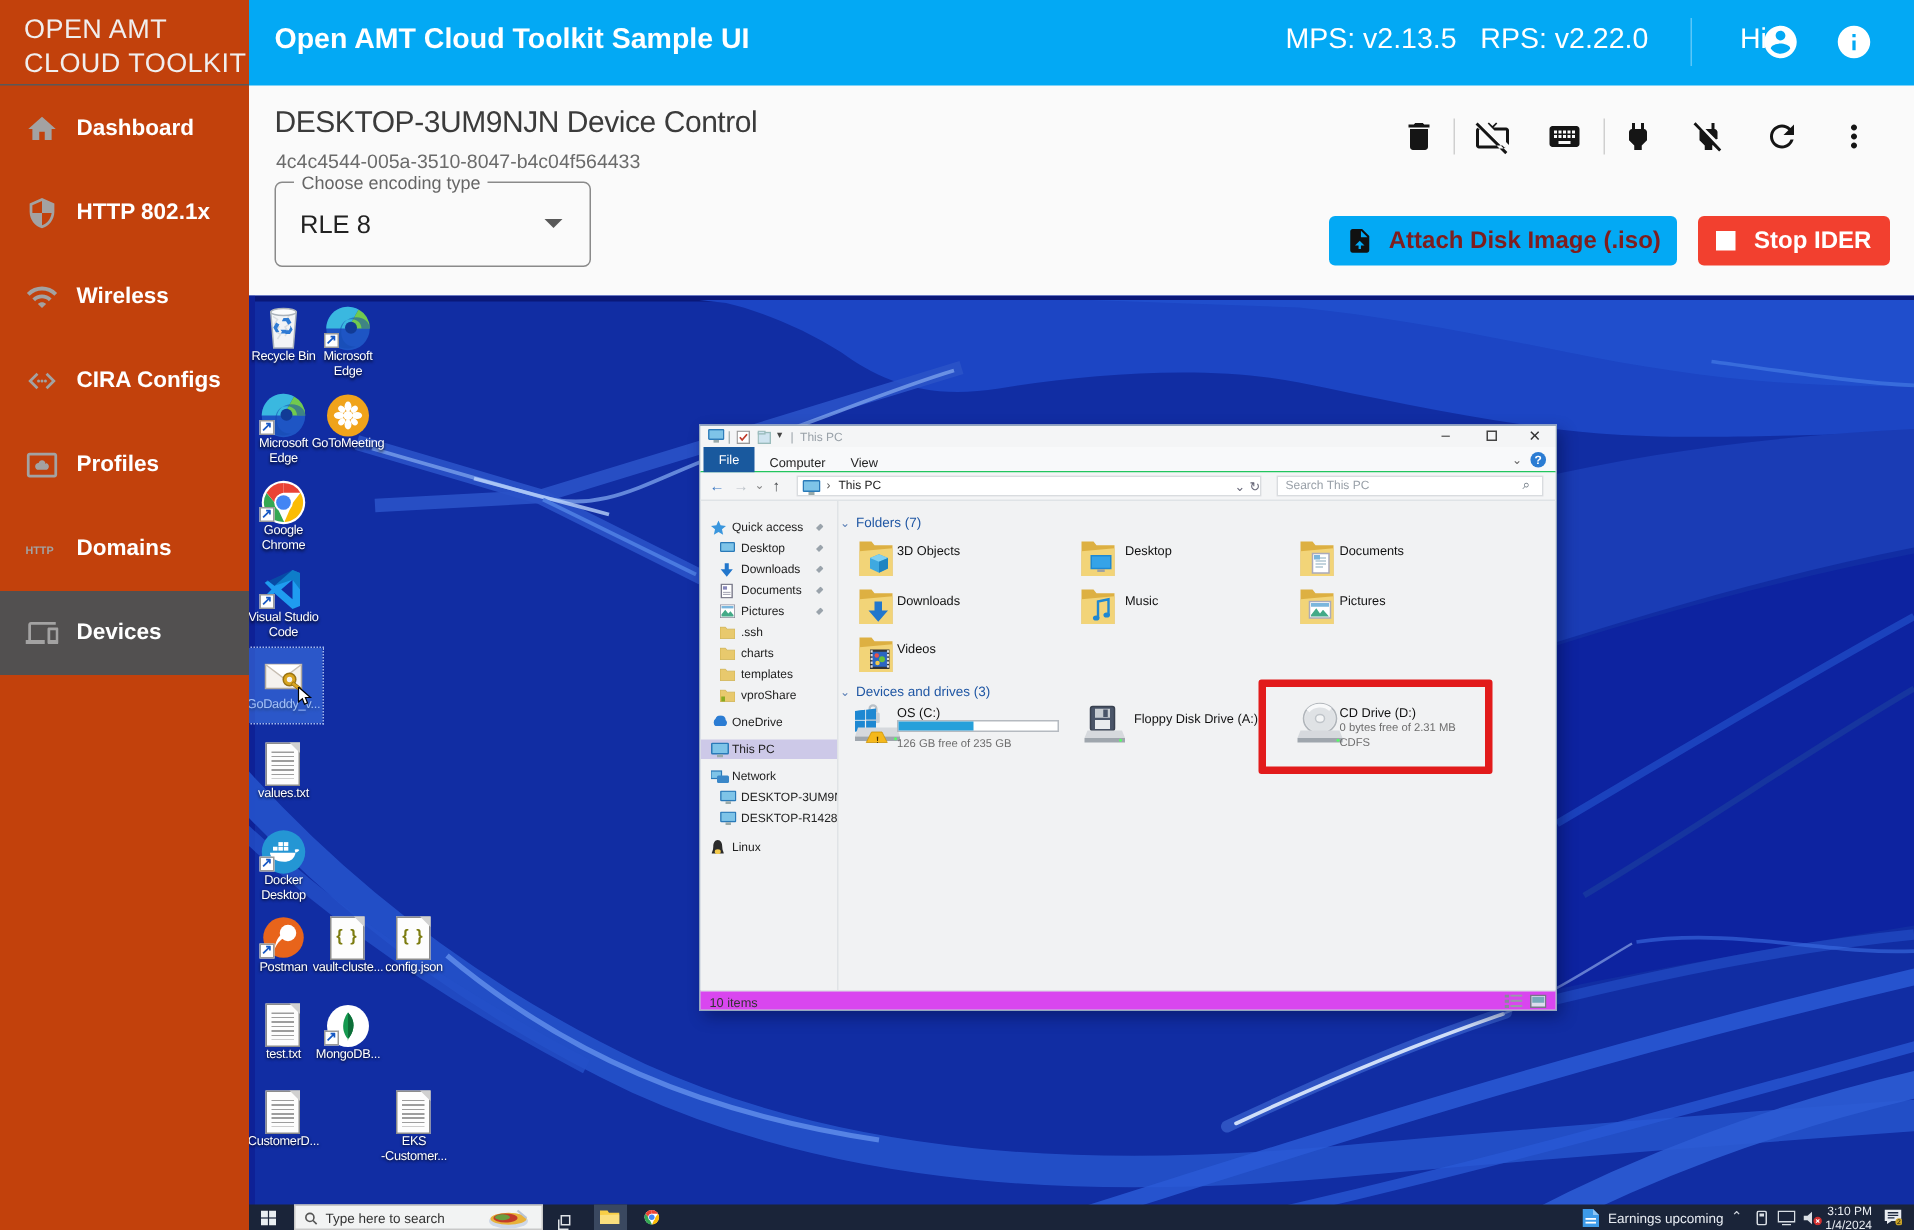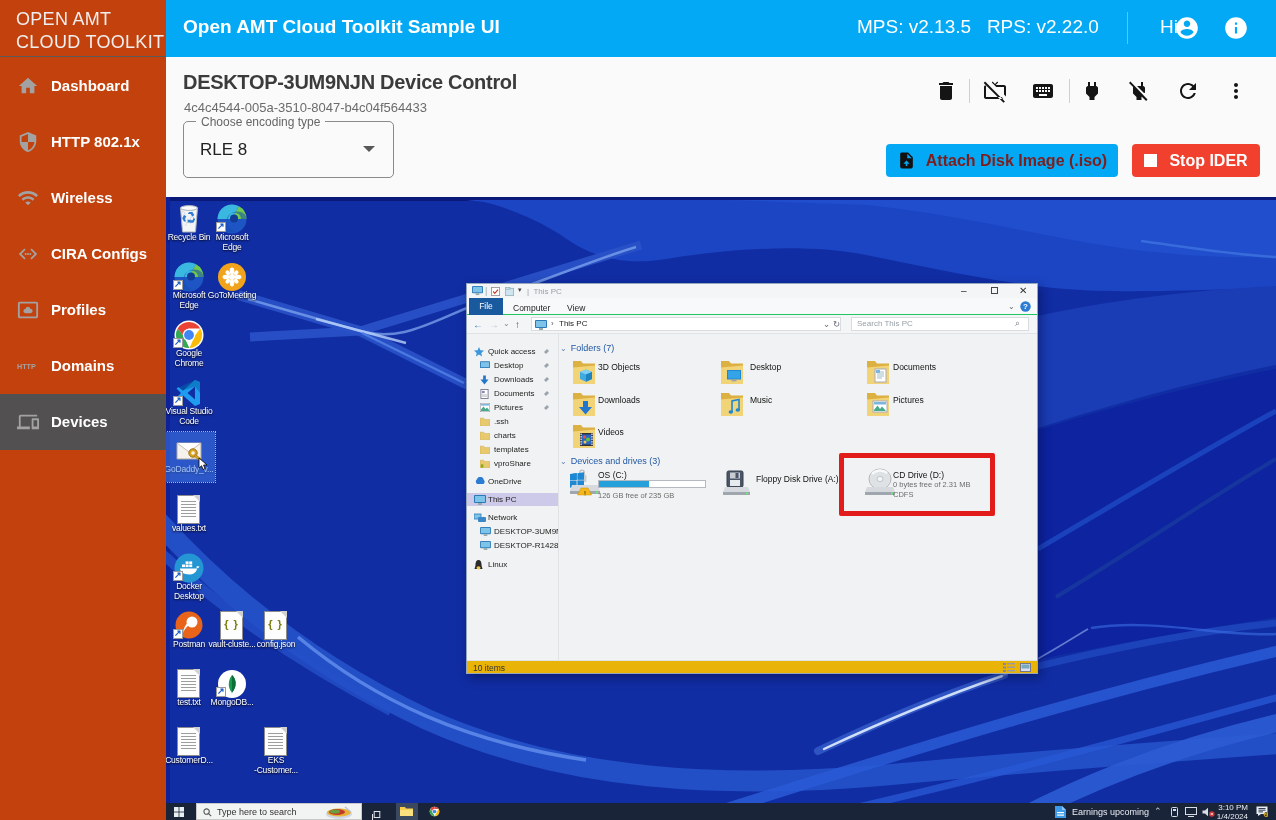--- a/index.html
+++ b/index.html
@@ -15,21 +15,21 @@
 .navitem.sel { background:#525050; }
 
 
 #topbar { position:absolute; left:166px; top:0; width:1110px; height:57px; background:#03a9f4; color:#fff; z-index:4; }
 #topbar .apptitle { position:absolute; left:17px; top:16px; font-size:19px; font-weight:700; }
 #topbar .vers { position:absolute; left:691px; top:16px; font-size:19px; font-weight:400;text-align:right; }
 #topbar .hi { position:absolute; left:994px; top:16px; font-size:19px; font-weight:400; }
 #topbar .vdiv { position:absolute; left:961px; top:12px; width:1px; height:32px; background:rgba(255,255,255,.35); }
 
 
-#ctitle { position:absolute; left:183px; top:71px; font-size:20px; font-weight:700; color:#3b3b3b; letter-spacing:-.3px;text-align:center; }
+#ctitle { position:absolute; left:183px; top:71px; font-size:20px; font-weight:400; color:#3b3b3b; letter-spacing:-.3px;text-align:center; }
 #cguid { position:absolute; left:184px; top:100px; font-size:13px; color:#6b6b6b; }
 #selwrap { position:absolute; left:183px; top:121px; width:211px; height:57px; border:1px solid #8a8a8a; border-radius:5px; }
 #sellabel { position:absolute; left:12px; top:-7px; background:#fafafa; padding:0 5px; font-size:12px; color:#666; }
 #selval { position:absolute; left:16px; top:18px; font-size:17px; color:#222; }
 #selarrow { position:absolute; right:18px; top:24px; width:0; height:0; border-left:6px solid transparent; border-right:6px solid transparent; border-top:6px solid #585858; }
 
 .abtn { position:absolute; border:none; border-radius:4px; font-size:16px; font-weight:700; font-family:"Liberation Sans",sans-serif; display:flex; align-items:center; justify-content:center; }
 #btn-attach { left:886px; top:144px; width:232px; height:33px; background:#03a9f4; color:#7f1d1d; }
 #btn-stop { left:1132px; top:144px; width:128px; height:33px; background:#f2402f; color:#fff; }
 
@@ -55,21 +55,21 @@
 .doc32 .braces { position:absolute; left:0; top:8px; width:100%; text-align:center; color:#7c7c10; font-size:11px; font-weight:700; letter-spacing:1px; }
 
 
 #explorer { position:absolute; left:300px; top:86px; width:572px; height:391px; background:#f1f2f3; border:1px solid #94a7bd; box-shadow:3px 4px 10px rgba(0,10,60,.45); font-size:9px; color:#1a1a1a; }
 #explorer .abs { position:absolute; }
 #etitle { position:absolute; left:0; top:0; width:100%; height:14px; background:#f4f5f6; }
 #emenu { position:absolute; left:0; top:14px; width:100%; height:17px; background:#f8f9fa; border-bottom:1px solid #22c55e; }
 #etool { position:absolute; left:0; top:31px; width:100%; height:19px; background:#f4f5f6; border-bottom:1px solid #dfe3e6; }
 #etree { position:absolute; left:0; top:50px; width:92px; bottom:13px; background:#f1f2f3; border-right:1px solid #e0e3e6; overflow:hidden; }
 #emain { position:absolute; left:93px; top:50px; right:0; bottom:13px; background:#f1f2f3; }
-#estatus { position:absolute; left:0; bottom:0; width:100%; height:13px; background:#eab308; border-top:1px solid #dfe3e6;padding-left:40px; }
+#estatus { position:absolute; left:0; bottom:0; width:100%; height:13px; background:#d946ef; border-top:1px solid #dfe3e6;padding-left:40px; }
 
 
 #taskbar { position:absolute; left:0; top:606px; width:1110px; height:17px; background:#1a2439; color:#fff; }
 #taskbar .abs { position:absolute; }
 .trow { position:absolute; left:0; width:92px; height:13px; line-height:13px; font-size:8px; color:#222; white-space:nowrap; }
 .trow svg { position:absolute; top:1.5px; }
 .tpin:after { content:""; position:absolute; right:10px; top:4px; width:5px; height:5px; background:#9aa3ab; clip-path:polygon(0 60%, 60% 0, 100% 40%, 40% 100%); }
 .secthead { position:absolute; color:#2057a4; font-size:9px; }
 .secthead .chev { color:#5f83b8; margin-right:4px; font-size:8px; }
 .flabel { position:absolute; font-size:8.5px; color:#111; }

